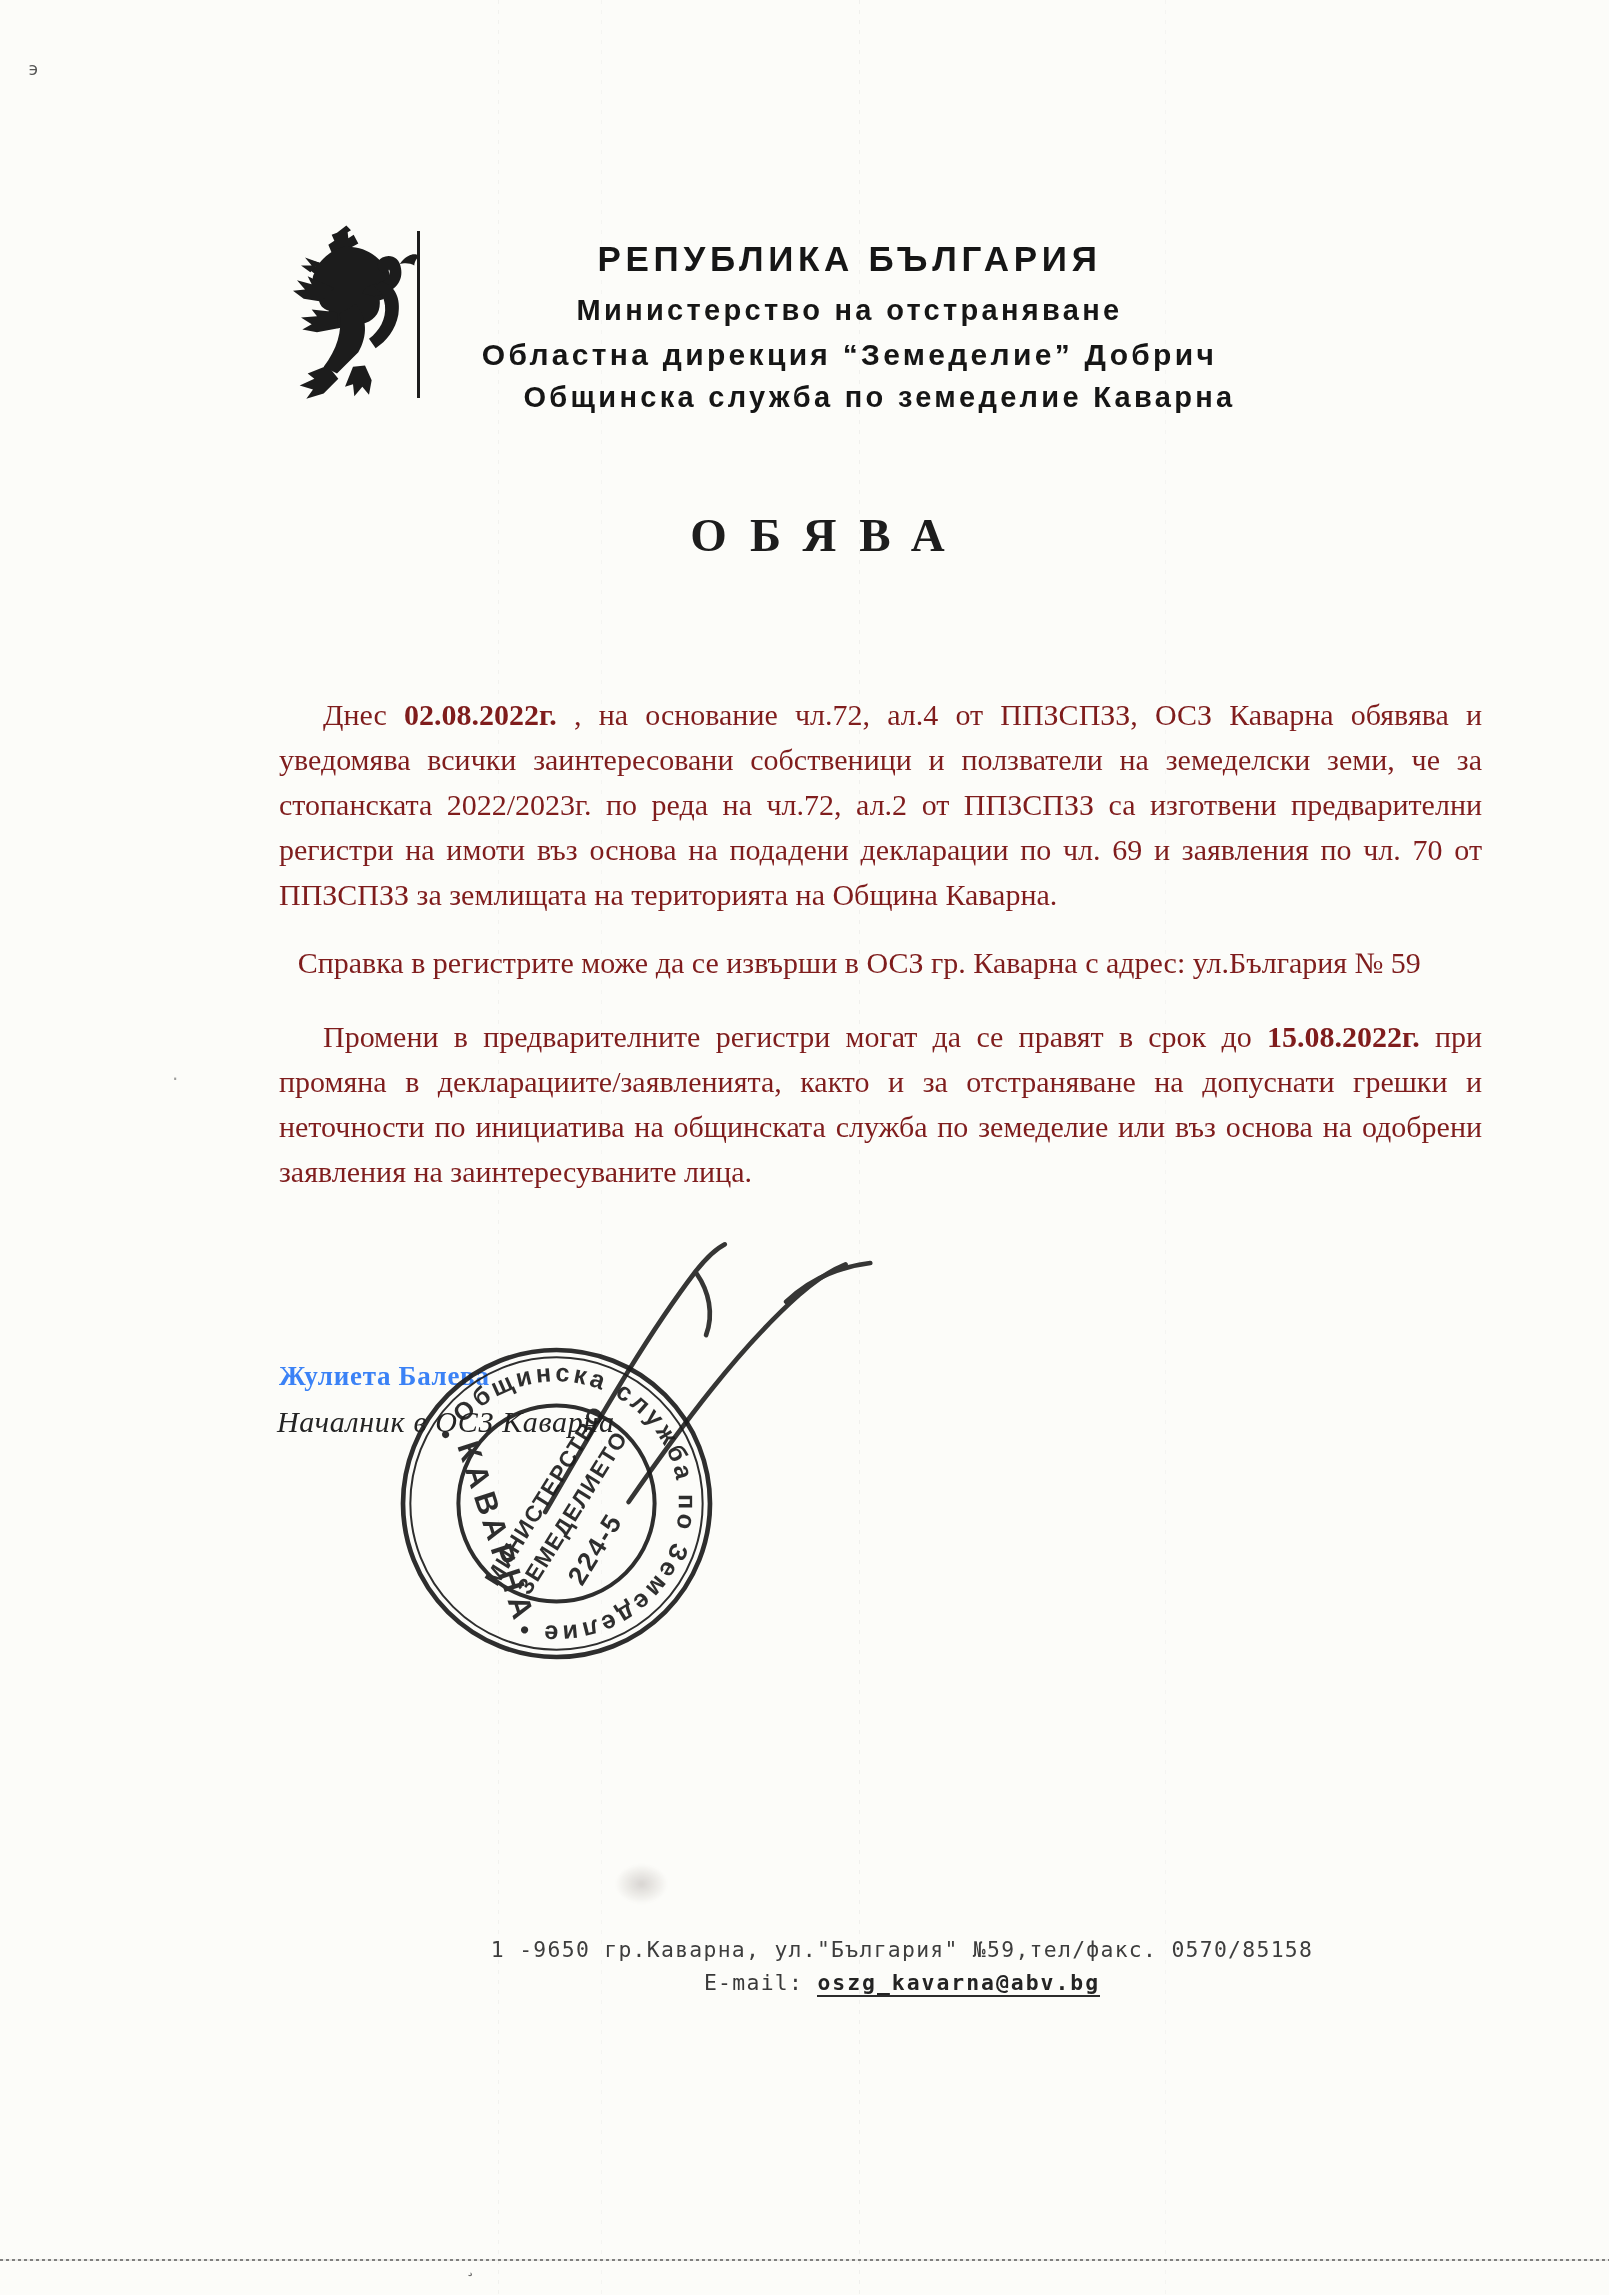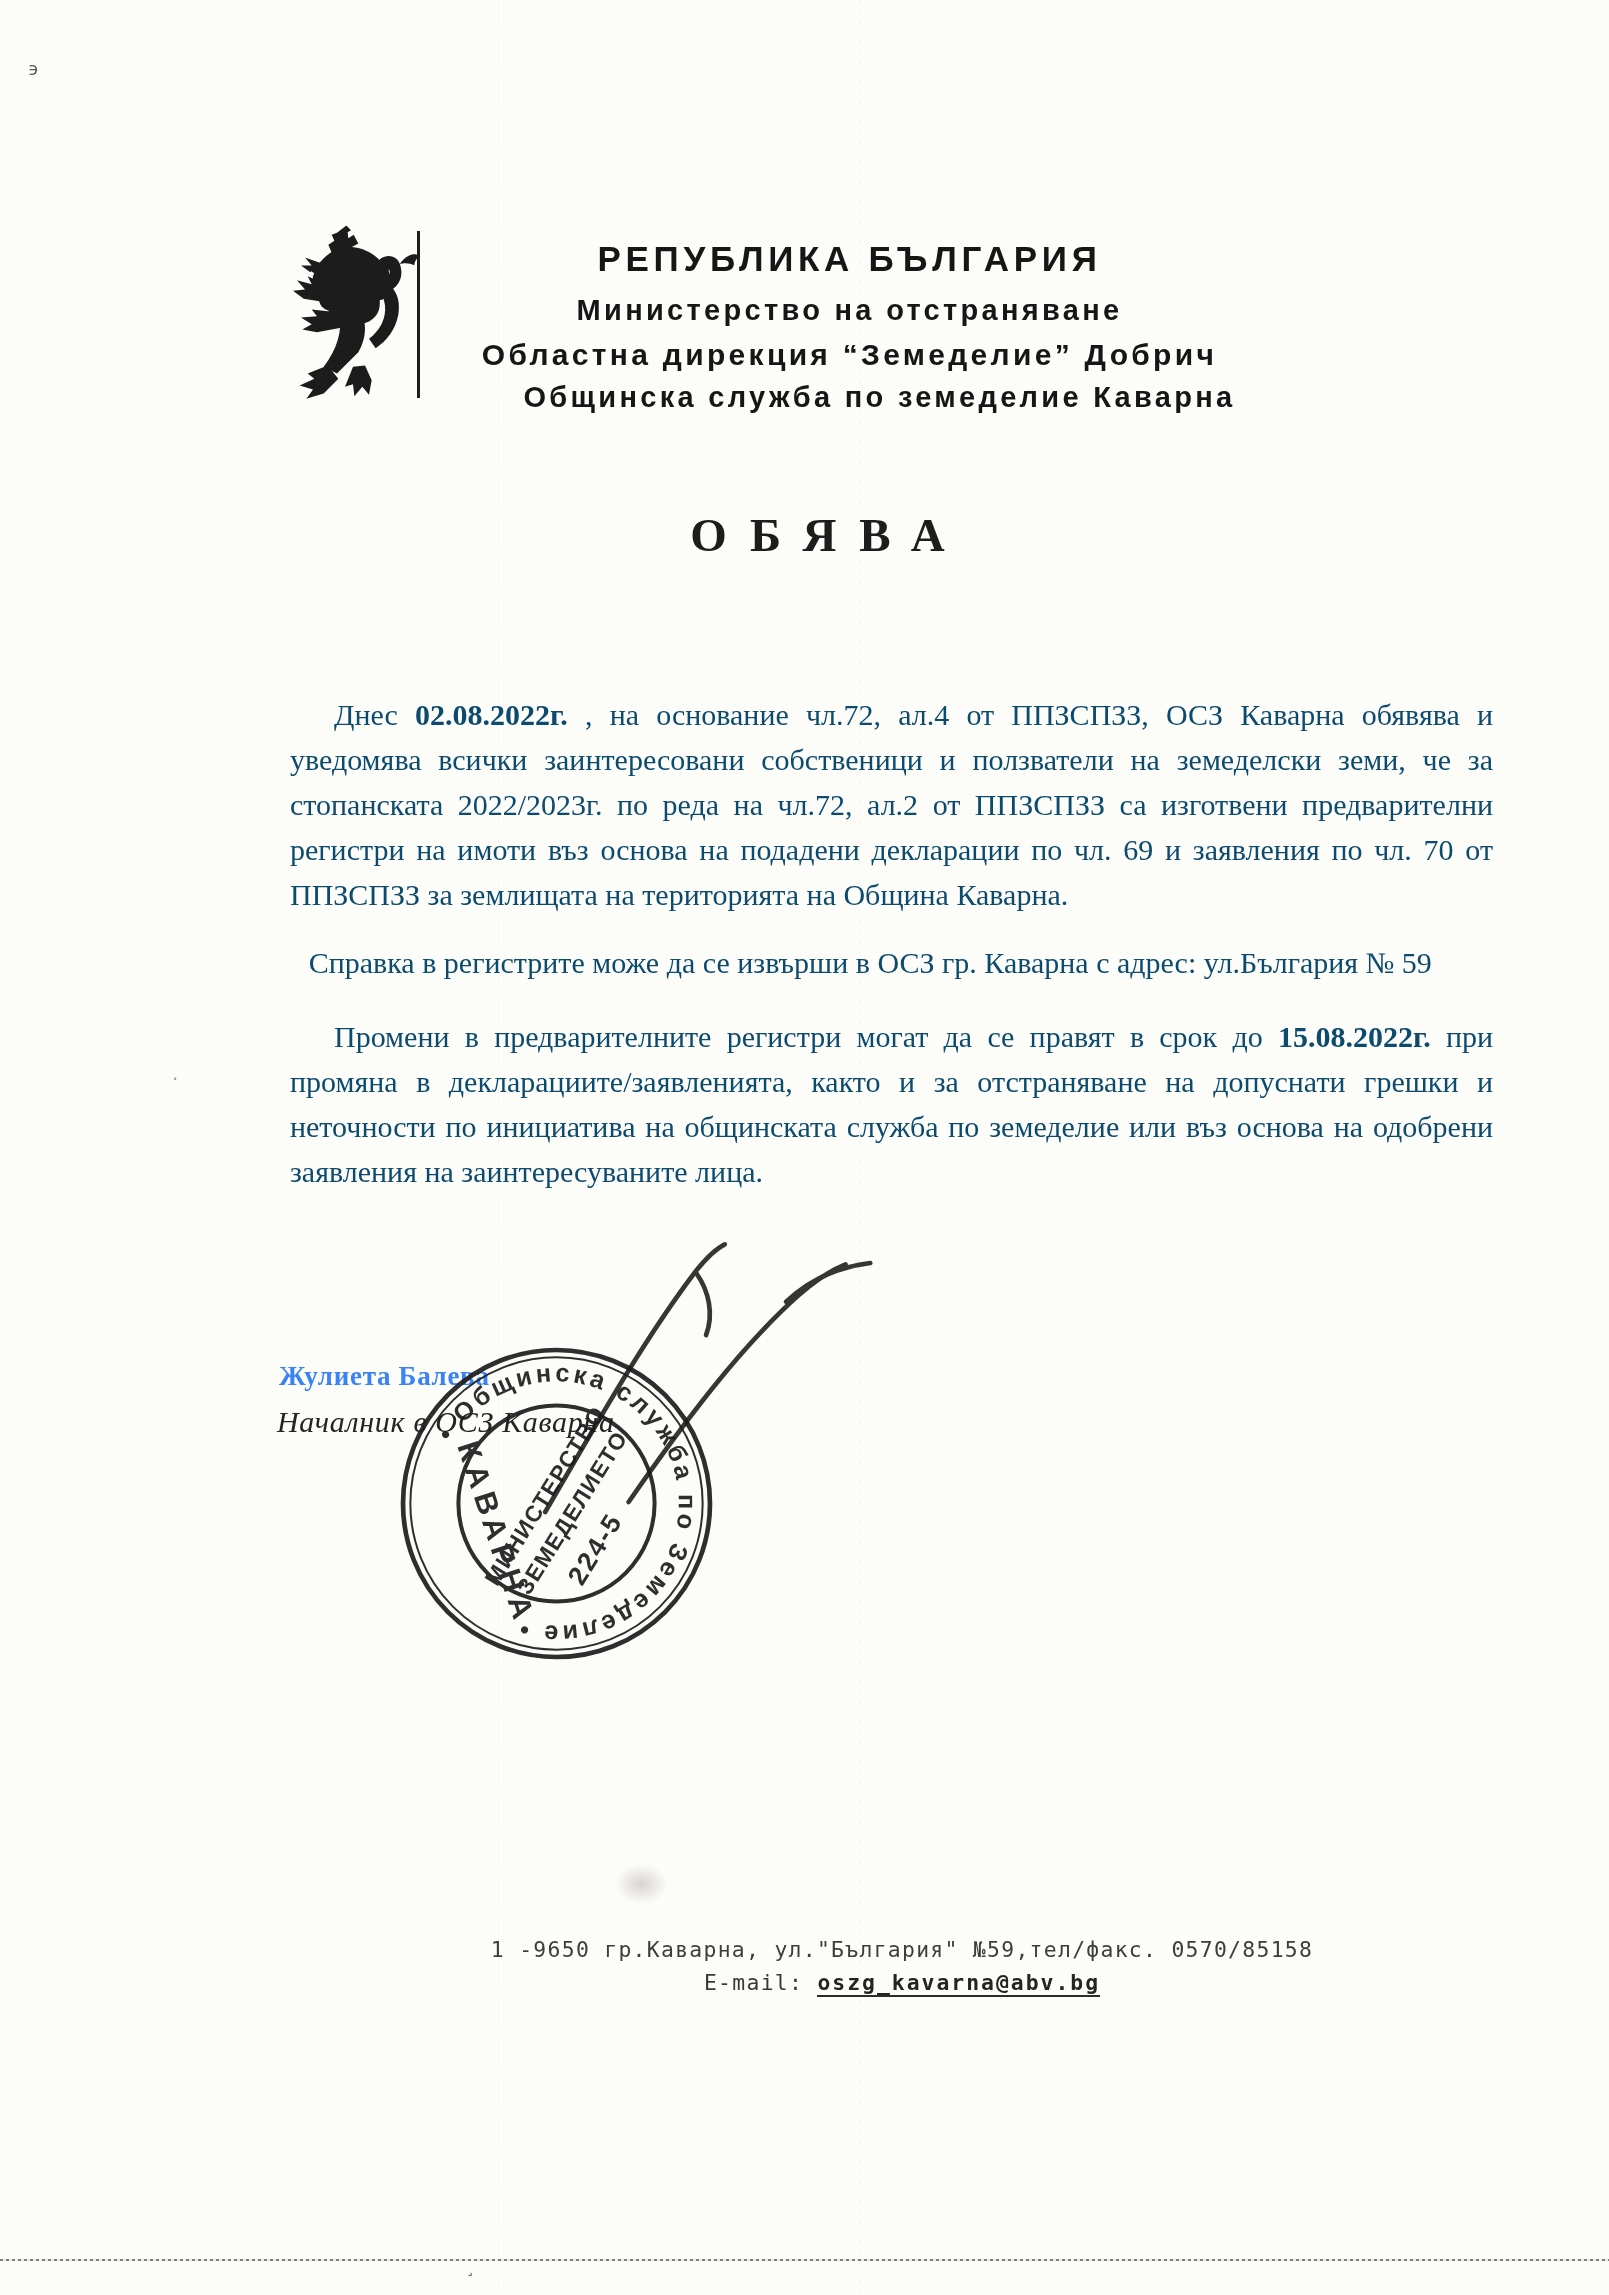--- a/index.html
+++ b/index.html
@@ -51,21 +51,21 @@
   
   .doc-title{
     position:absolute;left:0;top:508px;width:1570px;text-align:center;
     font-family:"Liberation Serif", serif;font-weight:bold;
     font-size:47px;letter-spacing:23px;color:#1d1d1d;padding-left:44px;
   }
 
   
   .body-text{
     position:absolute;left:279px;top:692px;width:1203px;
-    font-size:30px;line-height:45px;text-align:justify;color:#0c4a6e;margin-left:11px;
+    font-size:30px;line-height:45px;text-align:justify;color:#7f1d1d;
   }
   .body-text p{margin:0;}
   .p1{text-indent:44px;margin-bottom:23px !important;}
   .p2{text-indent:29px;margin-bottom:10.7px !important;}
   .p3{text-indent:18.7px;text-align:left;margin-bottom:29px !important;}
   .p4{text-indent:44px;}
   .b{font-weight:bold;}
 
   
   .sig-name{

